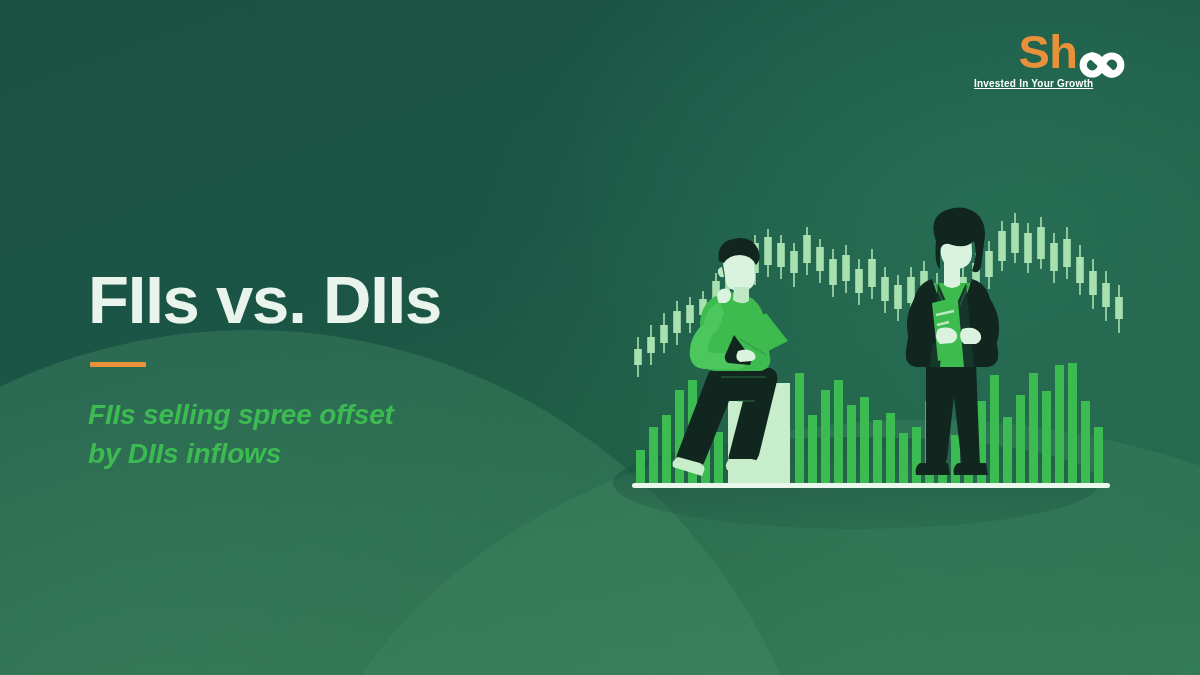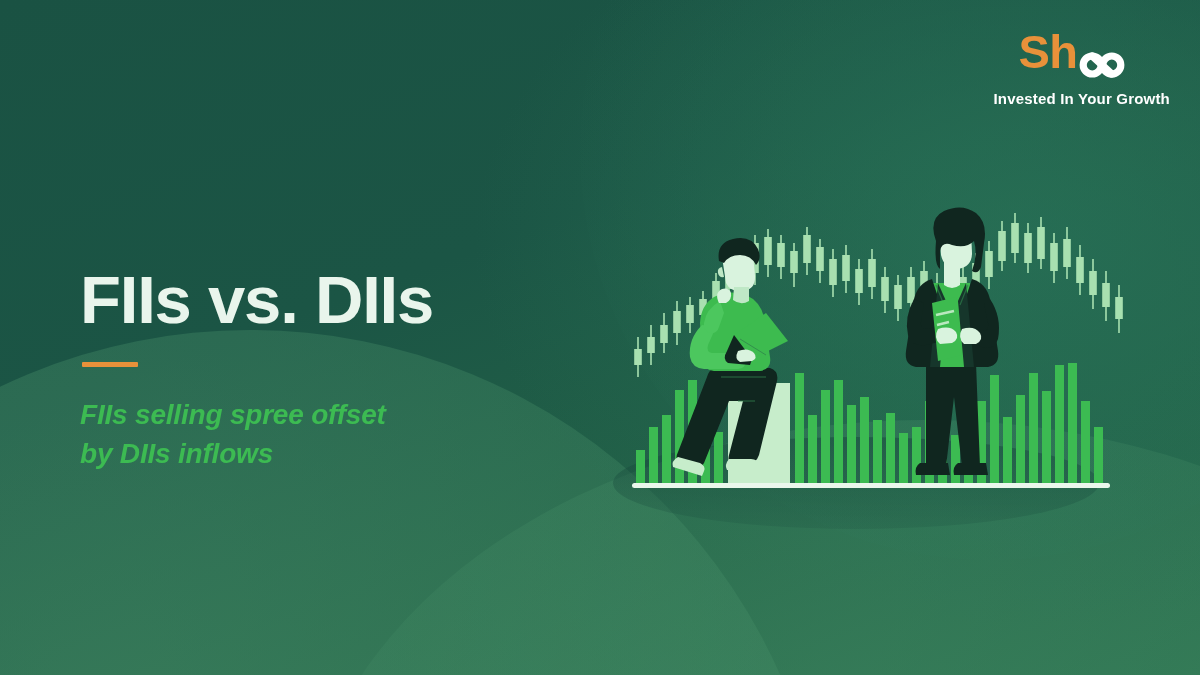--- a/index.html
+++ b/index.html
@@ -27,34 +27,34 @@
   .bg-circle.c2 {
     left:300px; top:420px; width:1250px; height:900px;
     background:radial-gradient(circle at 45% 30%, rgba(76,150,108,0.32) 0%, rgba(70,144,104,0.18) 60%, rgba(64,138,100,0.0) 100%);
   }
   .bg-circle.c3 {
     right:-200px; top:-260px; width:820px; height:820px;
     background:radial-gradient(circle at 50% 60%, rgba(40,112,86,0.45) 0%, rgba(40,112,86,0.0) 70%);
   }
 
   
-  #logo { position:absolute; right:30px; top:28px; width:196px; text-align:right; }
+  #logo { position:absolute; right:30px; top:28px; width:196px; text-align:left; }
   .logo-word {
     font-size:47px; font-weight:700; letter-spacing:-0.5px;
     color:#E8913A; line-height:1; white-space:nowrap;
     display:flex; align-items:center; justify-content:center;
   }
   .logo-inf { display:inline-block; width:46px; height:30px; margin:0 1px; position:relative; top:3px; }
   .logo-tag {
-    margin-top:15px; font-size:15px; font-weight:600; color:#ffffff;
-    letter-spacing:0.2px; white-space:nowrap;
+    margin-top:3px; font-size:10px; font-weight:600; color:#ffffff;
+    letter-spacing:0.2px; white-space:nowrap;text-decoration:underline;
   }
 
   
-  #copy { position:absolute; left:80px; top:265px; width:480px; }
+  #copy { position:absolute; left:88px; top:265px; width:480px; }
   #headline {
     font-size:67px; font-weight:700; color:#e9f5ec; line-height:1.04;
     letter-spacing:-1.2px; white-space:nowrap;
   }
   #rule { width:56px; height:5px; background:#E8913A; margin:27px 0 28px 2px; border-radius:1px; }
   #subhead {
     font-size:28px; font-weight:600; color:#3cbb52; line-height:1.42;
     letter-spacing:-0.2px;
     font-style:italic;
   }

